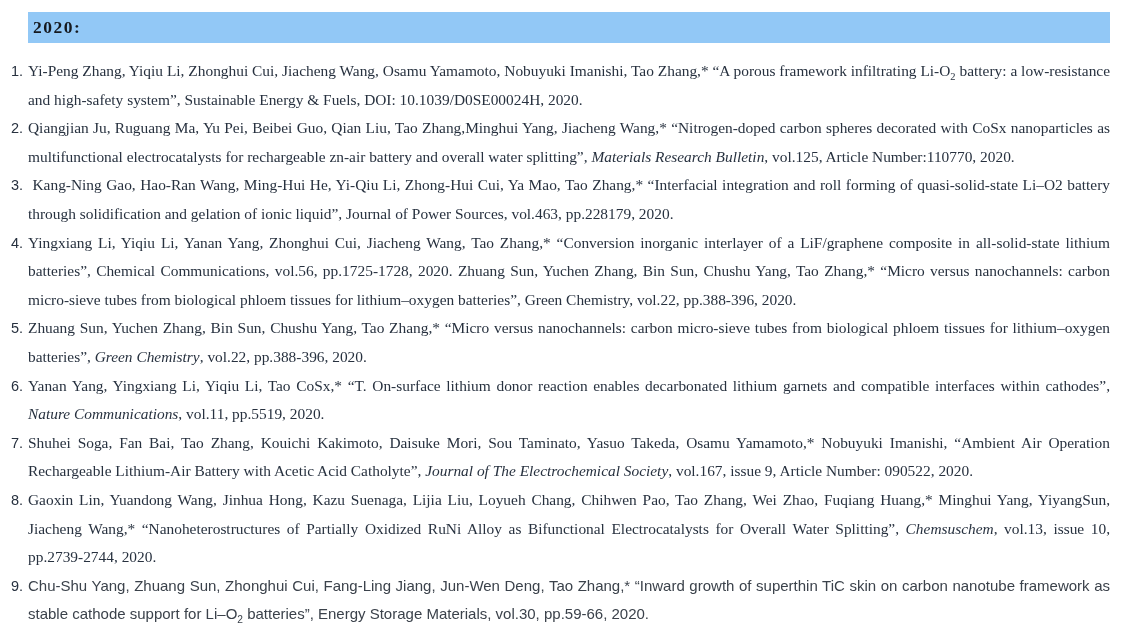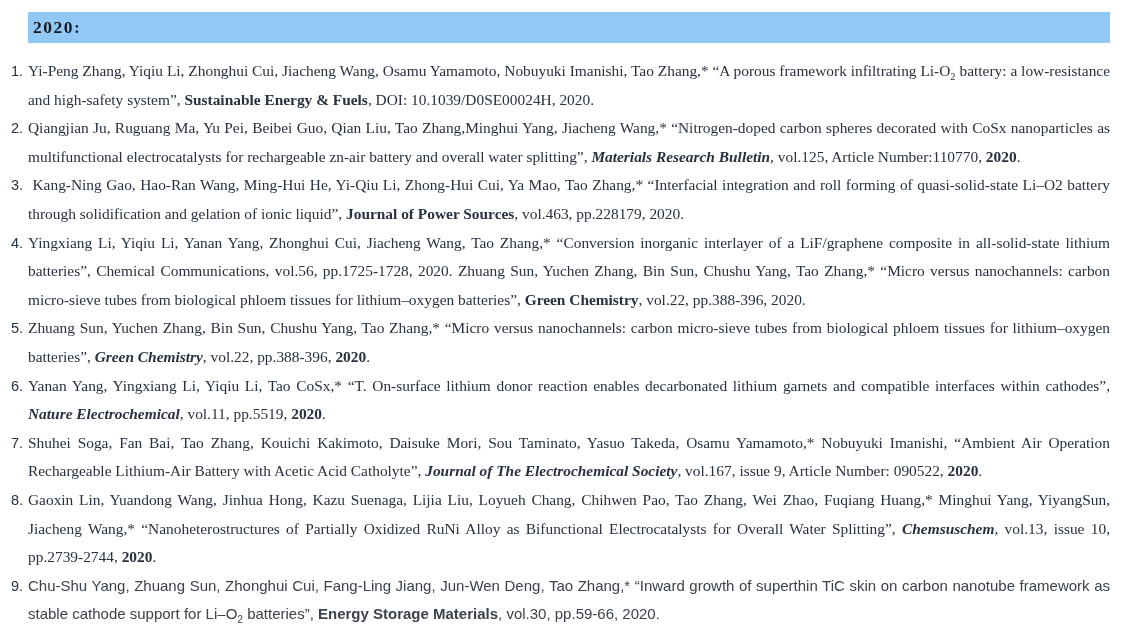--- a/index.html
+++ b/index.html
@@ -45,35 +45,35 @@
     top: 0;
     font-family: "Liberation Sans", sans-serif;
     font-size: 14.5px;
     color: var(--text-color, #27313f);
   }
   .entry.sans {
     font-family: "Liberation Sans", sans-serif;
     font-size: 15px;
     color: #3b424b;
   }
-  .entry .b { font-weight: bold; }
+  .entry .b { font-weight: normal; }
   .entry .i { font-style: italic; }
   .entry sub { font-size: 68%; line-height: 0; }
 </style>
 </head>
 <body>
 
 <div class="page">
   <div class="header-bar">
     <span class="header-label">2020:</span>
   </div>
   <div class="list">
       <div class="entry"><span class="num">1.</span><span class="txt"><span>Yi-Peng Zhang, Yiqiu Li, Zhonghui Cui, Jiacheng Wang, Osamu Yamamoto, Nobuyuki Imanishi, Tao Zhang,* “A porous framework infiltrating Li-O</span><sub>2</sub><span> battery: a low-resistance and high-safety system”, </span><span class="b">Sustainable Energy &amp; Fuels</span><span>, DOI: 10.1039/D0SE00024H, 2020.</span></span></div>
       <div class="entry"><span class="num">2.</span><span class="txt"><span>Qiangjian Ju, Ruguang Ma, Yu Pei, Beibei Guo, Qian Liu, Tao Zhang,Minghui Yang, Jiacheng Wang,* “Nitrogen-doped carbon spheres decorated with CoSx nanoparticles as multifunctional electrocatalysts for rechargeable zn-air battery and overall water splitting”, </span><span class="b i">Materials Research Bulletin</span><span>, vol.125, Article Number:110770, </span><span class="b">2020</span><span>.</span></span></div>
       <div class="entry"><span class="num">3.</span><span class="txt"><span>&nbsp;Kang-Ning Gao, Hao-Ran Wang, Ming-Hui He, Yi-Qiu Li, Zhong-Hui Cui, Ya Mao, Tao Zhang,* “Interfacial integration and roll forming of quasi-solid-state Li–O2 battery through solidification and gelation of ionic liquid”, </span><span class="b">Journal of Power Sources</span><span>, vol.463, pp.228179, 2020.</span></span></div>
       <div class="entry"><span class="num">4.</span><span class="txt"><span>Yingxiang Li, Yiqiu Li, Yanan Yang, Zhonghui Cui, Jiacheng Wang, Tao Zhang,* “Conversion inorganic interlayer of a LiF/graphene composite in all-solid-state lithium batteries”, Chemical Communications, vol.56, pp.1725-1728, 2020. Zhuang Sun, Yuchen Zhang, Bin Sun, Chushu Yang, Tao Zhang,* “Micro versus nanochannels: carbon micro-sieve tubes from biological phloem tissues for lithium–oxygen batteries”, </span><span class="b">Green Chemistry</span><span>, vol.22, pp.388-396, 2020.</span></span></div>
       <div class="entry"><span class="num">5.</span><span class="txt"><span>Zhuang Sun, Yuchen Zhang, Bin Sun, Chushu Yang, Tao Zhang,* “Micro versus nanochannels: carbon micro-sieve tubes from biological phloem tissues for lithium–oxygen batteries”, </span><span class="b i">Green Chemistry</span><span>, vol.22, pp.388-396, </span><span class="b">2020</span><span>.</span></span></div>
-      <div class="entry"><span class="num">6.</span><span class="txt"><span>Yanan Yang, Yingxiang Li, Yiqiu Li, Tao CoSx,* “T. On-surface lithium donor reaction enables decarbonated lithium garnets and compatible interfaces within cathodes”, </span><span class="b i">Nature Electrochemical</span><span>, vol.11, pp.5519, </span><span class="b">2020</span><span>.</span></span></div>
+      <div class="entry"><span class="num">6.</span><span class="txt"><span>Yanan Yang, Yingxiang Li, Yiqiu Li, Tao CoSx,* “T. On-surface lithium donor reaction enables decarbonated lithium garnets and compatible interfaces within cathodes”, </span><span class="b i">Nature Communications</span><span>, vol.11, pp.5519, </span><span class="b">2020</span><span>.</span></span></div>
       <div class="entry"><span class="num">7.</span><span class="txt"><span>Shuhei Soga, Fan Bai, Tao Zhang, Kouichi Kakimoto, Daisuke Mori, Sou Taminato, Yasuo Takeda, Osamu Yamamoto,* Nobuyuki Imanishi, “Ambient Air Operation Rechargeable Lithium-Air Battery with Acetic Acid Catholyte”, </span><span class="b i">Journal of The Electrochemical Society</span><span>, vol.167, issue 9, Article Number: 090522, </span><span class="b">2020</span><span>.</span></span></div>
       <div class="entry"><span class="num">8.</span><span class="txt"><span>Gaoxin Lin, Yuandong Wang, Jinhua Hong, Kazu Suenaga, Lijia Liu, Loyueh Chang, Chihwen Pao, Tao Zhang, Wei Zhao, Fuqiang Huang,* Minghui Yang, YiyangSun, Jiacheng Wang,* “Nanoheterostructures of Partially Oxidized RuNi Alloy as Bifunctional Electrocatalysts for Overall Water Splitting”, </span><span class="b i">Chemsuschem</span><span>, vol.13, issue 10, pp.2739-2744, </span><span class="b">2020</span><span>.</span></span></div>
       <div class="entry sans"><span class="num">9.</span><span class="txt"><span>Chu-Shu Yang, Zhuang Sun, Zhonghui Cui, Fang-Ling Jiang, Jun-Wen Deng, Tao Zhang,* “Inward growth of superthin TiC skin on carbon nanotube framework as stable cathode support for Li–O</span><sub>2</sub><span> batteries”, </span><span class="b">Energy Storage Materials</span><span>, vol.30, pp.59-66, 2020.</span></span></div>
     </div>
 </div>
 
 </body></html>

